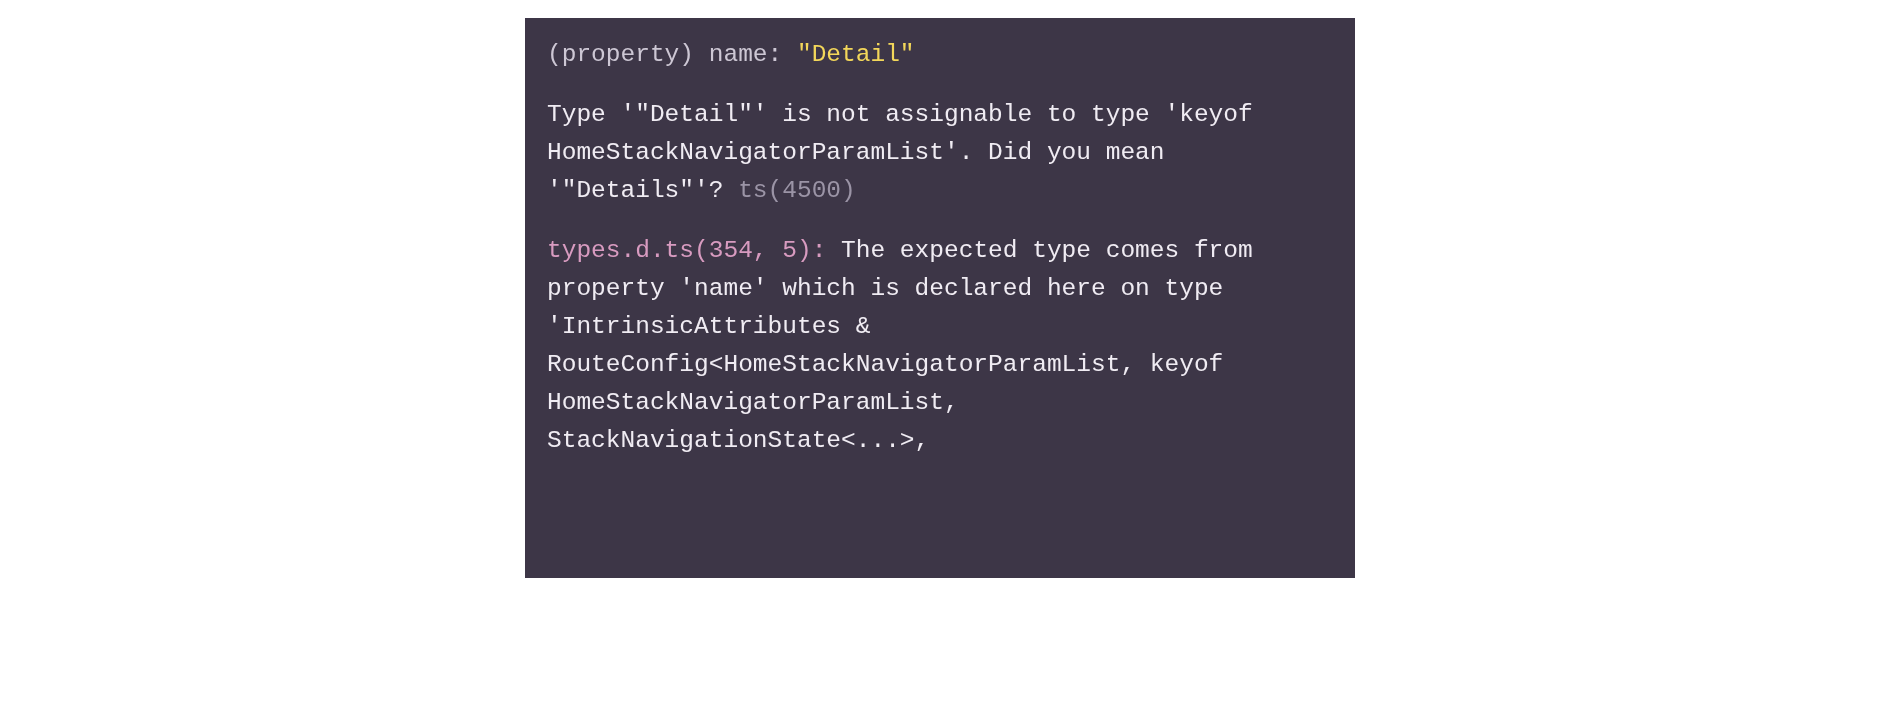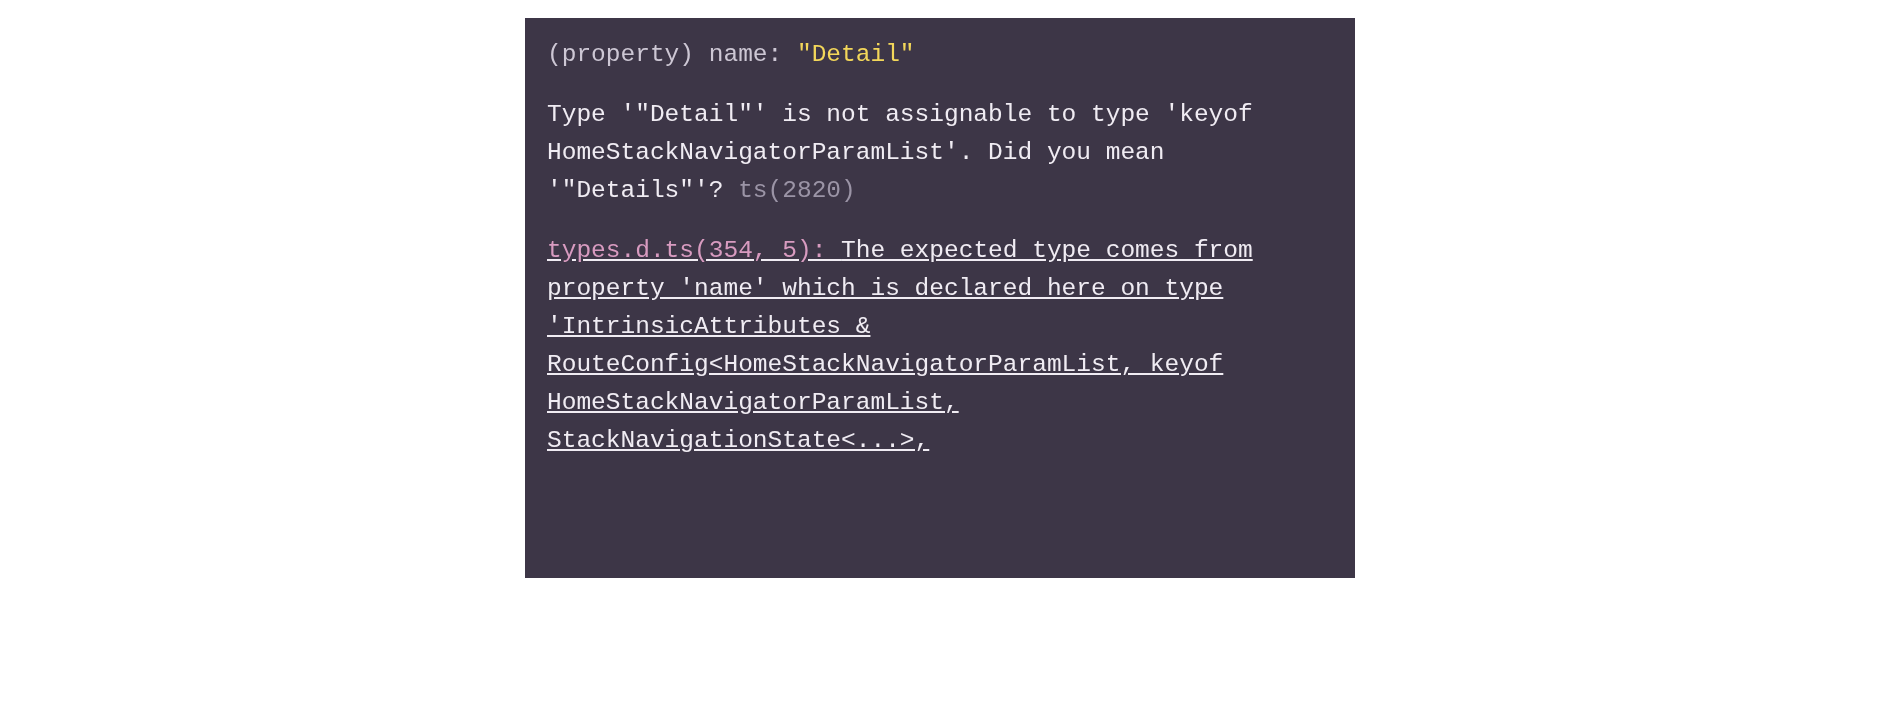--- a/index.html
+++ b/index.html
@@ -50,36 +50,35 @@
       margin-bottom: 22px;
     }
     .err-text {
       color: #f0ecf3;
     }
     .err-code {
       color: #9b94a6;
     }
     .related-block {
       color: #f0ecf3;
-      text-decoration: underline;
     }
     .src-link {
       color: #d89bc0;
     }
   </style>
 </head>
 <body>
 
 <div class="tooltip-container">
   <div class="left-gutter"></div>
 
   <div class="sig-line">
     <span class="sig-dim">(property) name: </span><span class="sig-highlight">"Detail"</span>
   </div>
 
   <div class="err-block">
-    <span class="err-text">Type '"Detail"' is not assignable to type 'keyof HomeStackNavigatorParamList'. Did you mean '"Details"'? </span><span class="err-code">ts(2820)</span>
+    <span class="err-text">Type '"Detail"' is not assignable to type 'keyof HomeStackNavigatorParamList'. Did you mean '"Details"'? </span><span class="err-code">ts(4500)</span>
   </div>
 
   <div class="related-block">
     <span class="src-link">types.d.ts(354, 5): </span><span>The expected type comes from property 'name' which is declared here on type 'IntrinsicAttributes &amp; RouteConfig&lt;HomeStackNavigatorParamList, keyof HomeStackNavigatorParamList, StackNavigationState&lt;...&gt;,</span>
   </div>
 </div>
 
 </body></html>

